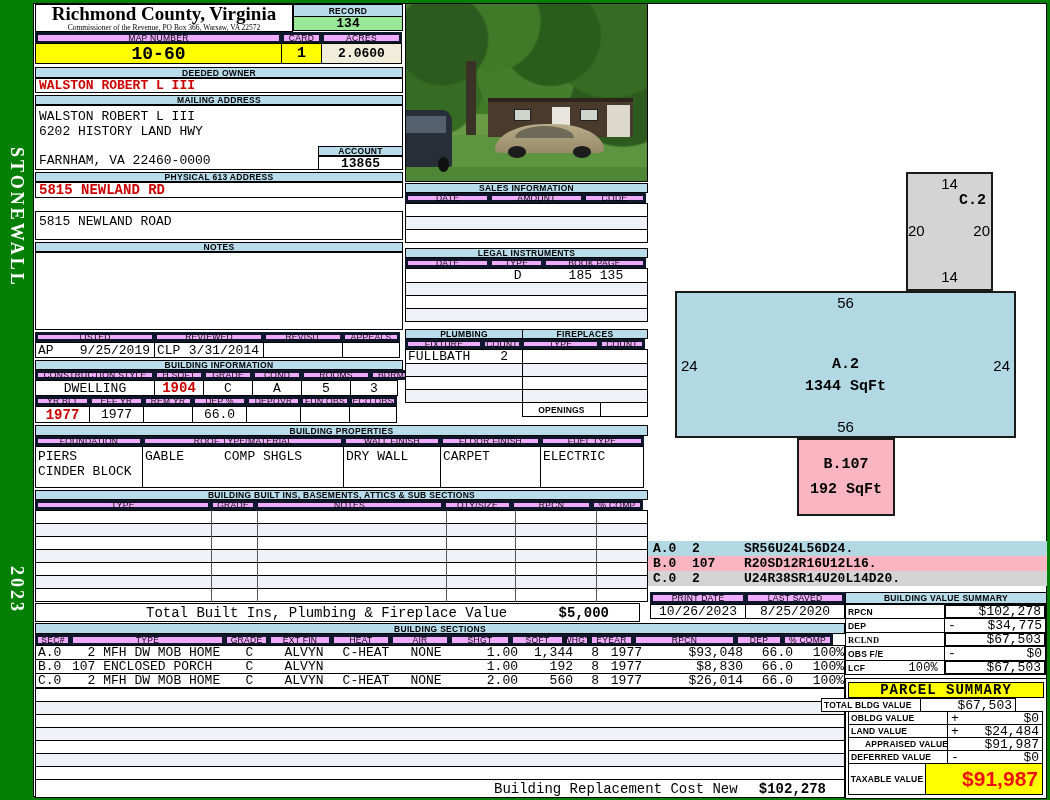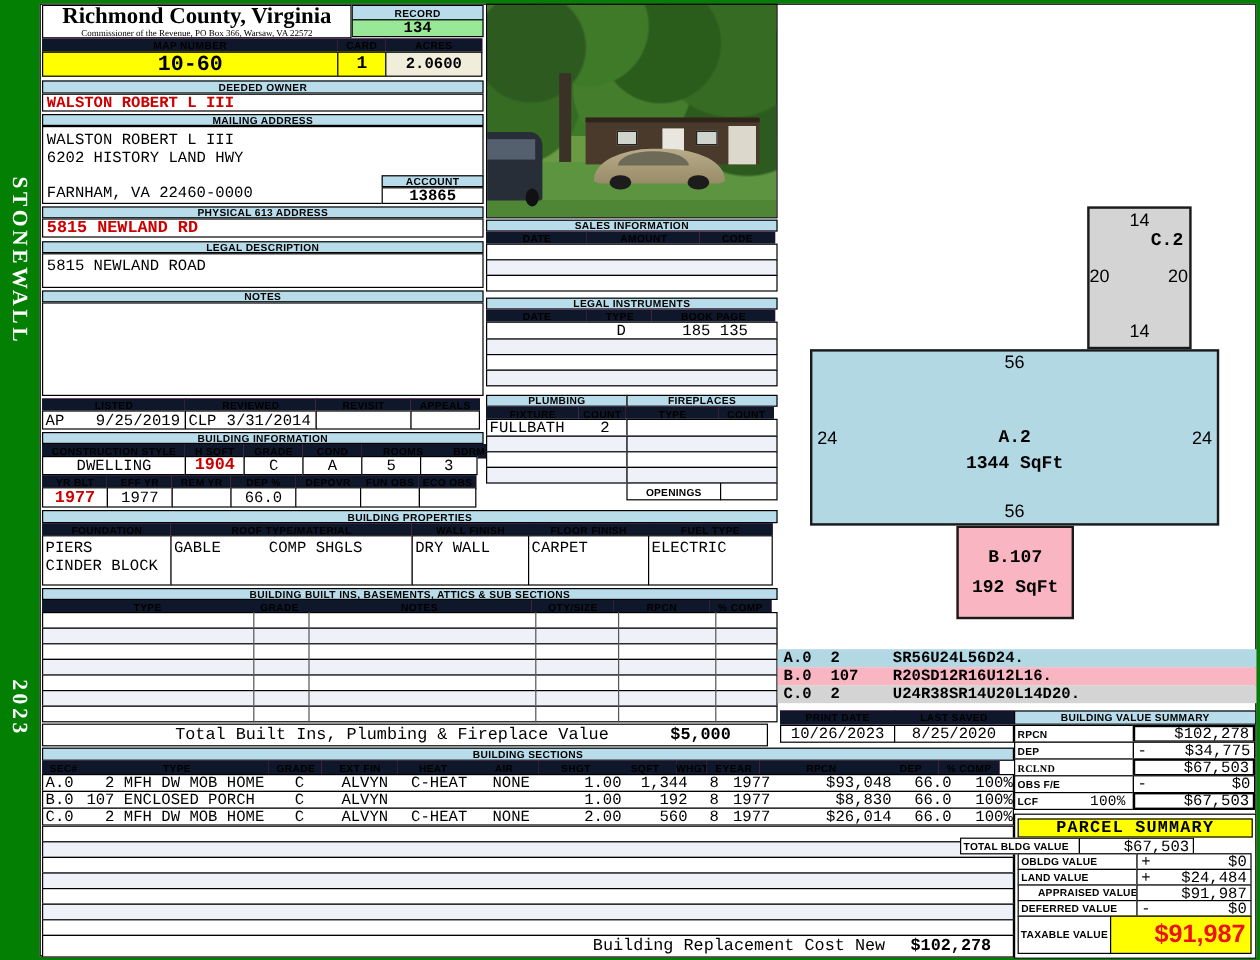--- a/index.html
+++ b/index.html
@@ -3,21 +3,21 @@
 <meta charset="utf-8">
 <style>
 *{margin:0;padding:0;box-sizing:border-box}
 html,body{width:1050px;height:800px;overflow:hidden;background:#038003}
 #frame{position:relative;width:1050px;height:800px;background:#038003;font-family:"Liberation Sans",sans-serif;color:#000}
 .vlabel{position:absolute;left:0;width:33px;display:flex;align-items:center;justify-content:center;writing-mode:vertical-rl;color:#fff;font:bold 19px "Liberation Serif",serif;letter-spacing:3px}
 #inner{position:absolute;left:33px;top:3px;width:1014px;height:794px;background:#fff;border:1px solid #000}
 .hdr{position:absolute;background:#b9dcea;border:1px solid #000;font-weight:bold;font-size:8.5px;letter-spacing:.3px;display:flex;align-items:center;justify-content:center;white-space:nowrap}
 .box{position:absolute;background:#fff;border:1px solid #000}
 .hrow,.vrow{position:absolute;display:flex}
-.hc{flex:none;background:#ec4899;border:6px solid #0f172a;margin-right:-1px;font-weight:bold;font-size:8.5px;letter-spacing:.3px;display:flex;align-items:center;justify-content:center;white-space:nowrap;height:100%}
+.hc{flex:none;background:#f0abfc;border:3px solid #0f172a;margin-right:-1px;font-weight:normal;font-size:8.5px;letter-spacing:.3px;display:flex;align-items:center;justify-content:center;white-space:nowrap;height:100%}
 .vc{flex:none;background:#fff;border:1px solid #000;margin-right:-1px;height:100%;display:flex;align-items:center;font:13px "Liberation Mono","DejaVu Sans Mono",monospace;white-space:pre}
 .ctr{justify-content:center}.rgt{justify-content:flex-end}
 .mono{font-family:"Liberation Mono","DejaVu Sans Mono",monospace}
 .red{color:#c00}.b{font-weight:700}
 .erow{position:absolute;background:#fff;border:1px solid #000}
 .alt{background:#eef1f8}
 .vdiv{position:absolute;width:1px;background:#555}
 .srow{position:absolute;left:35px;width:810px;height:15px;background:#fff;border:1px solid #000;display:flex;align-items:center;font:13px "Liberation Mono","DejaVu Sans Mono",monospace}
 .srow>span{flex:none;height:100%;display:flex;align-items:center;white-space:pre}
 .dim{position:absolute;font:15px "Liberation Sans",sans-serif}
@@ -60,21 +60,20 @@
     <div>WALSTON ROBERT L III</div>
     <div>6202 HISTORY LAND HWY</div>
     <div style="margin-top:14px">FARNHAM, VA 22460-0000</div>
   </div>
   <div class="hdr" style="left:318px;top:146px;width:85px;height:10px">ACCOUNT</div>
   <div class="box mono b ctr" style="left:318px;top:156px;width:85px;height:14px;display:flex;align-items:center;font-size:13px">13865</div>
 
   <div class="hdr" style="left:35px;top:172px;width:368px;height:10px">PHYSICAL 613 ADDRESS</div>
   <div class="box mono b red" style="left:35px;top:182px;width:368px;height:16px;display:flex;align-items:center;font-size:14px;padding-left:3px">5815 NEWLAND RD</div>
 
-  <div class="hdr" style="left:35px;top:201px;width:368px;height:10px">LEGAL DESCRIPTION</div>
   <div class="box mono" style="left:35px;top:211px;width:368px;height:29px;font-size:13px;padding:2px 3px">5815 NEWLAND ROAD</div>
 
   <div class="hdr" style="left:35px;top:242px;width:368px;height:10px">NOTES</div>
   <div class="box" style="left:35px;top:252px;width:368px;height:78px"></div>
 
   <div class="hrow" style="left:35px;top:332px;width:368px;height:10px">
     <span class="hc" style="width:120px">LISTED</span>
     <span class="hc" style="width:110px">REVIEWED</span>
     <span class="hc" style="width:80px">REVISIT</span>
     <span class="hc" style="width:58px">APPEALS</span>
@@ -403,21 +402,21 @@
   <div class="erow" style="left:35px;top:740px;width:810px;height:14px"></div>
   <div class="erow alt" style="left:35px;top:753px;width:810px;height:14px"></div>
   <div class="erow" style="left:35px;top:766px;width:810px;height:14px"></div>
   <div class="box mono" style="left:35px;top:779px;width:810px;height:19px;display:flex;align-items:center;font-size:14px">
     <span style="margin-left:458px">Building Replacement Cost New</span>
     <span class="b" style="margin-left:auto;margin-right:18px">$102,278</span>
   </div>
 
   <div class="box" style="left:845px;top:678px;width:202px;height:121px"></div>
   <div class="box b" style="left:848px;top:682px;width:196px;height:16px;background:#ffff00;display:flex;align-items:center;justify-content:center;font:bold 14px 'Liberation Mono','DejaVu Sans Mono',monospace;letter-spacing:1px">PARCEL SUMMARY</div>
-  <div class="vrow" style="left:800px;top:698px;width:196px;height:14px">
+  <div class="vrow" style="left:821px;top:698px;width:196px;height:14px">
     <span class="vc lbl" style="width:100px;padding-left:2px;font-family:'Liberation Sans',sans-serif">TOTAL BLDG VALUE</span>
     <span class="vc" style="width:96px"><span style="padding-left:3px"></span><span style="margin-left:auto;padding-right:3px">$67,503</span></span>
   </div>
   <div class="vrow" style="left:848px;top:711px;width:196px;height:14px">
     <span class="vc lbl" style="width:100px;padding-left:2px;font-family:'Liberation Sans',sans-serif">OBLDG VALUE</span>
     <span class="vc" style="width:96px"><span style="padding-left:3px">+</span><span style="margin-left:auto;padding-right:3px">$0</span></span>
   </div>
   <div class="vrow" style="left:848px;top:724px;width:196px;height:14px">
     <span class="vc lbl" style="width:100px;padding-left:2px;font-family:'Liberation Sans',sans-serif">LAND VALUE</span>
     <span class="vc" style="width:96px"><span style="padding-left:3px">+</span><span style="margin-left:auto;padding-right:3px">$24,484</span></span>

